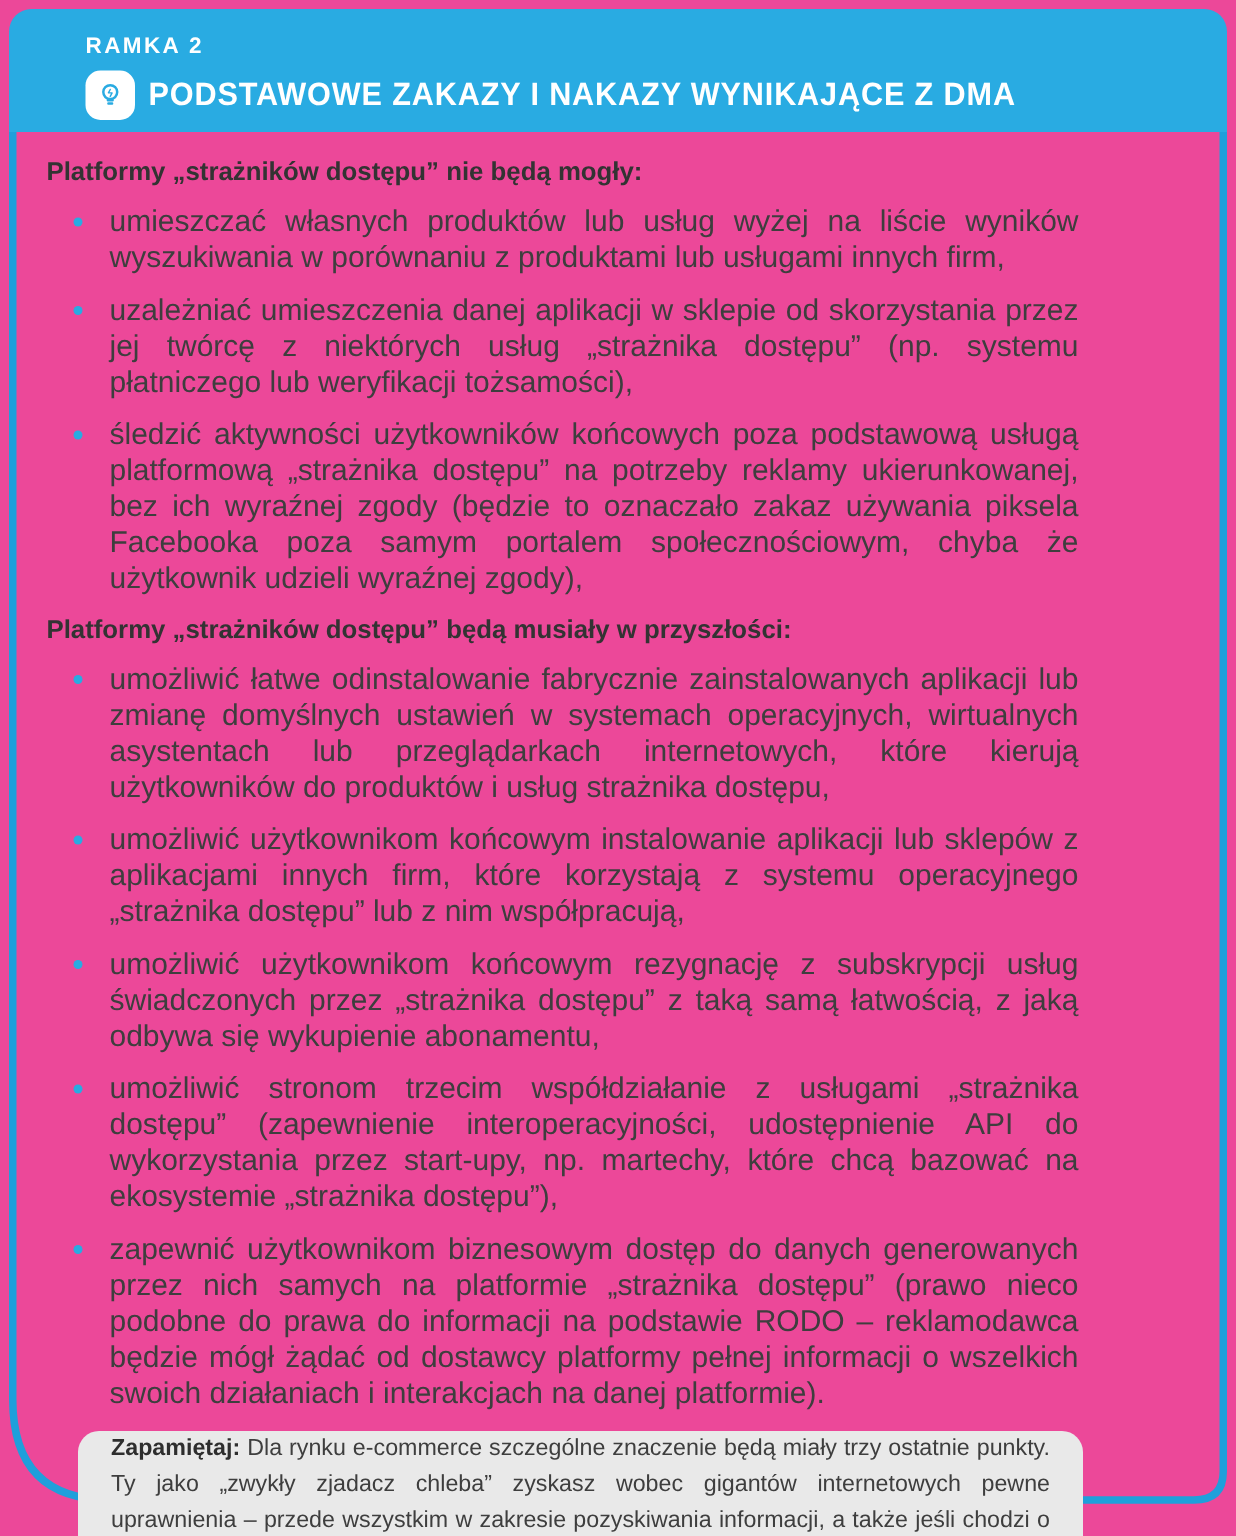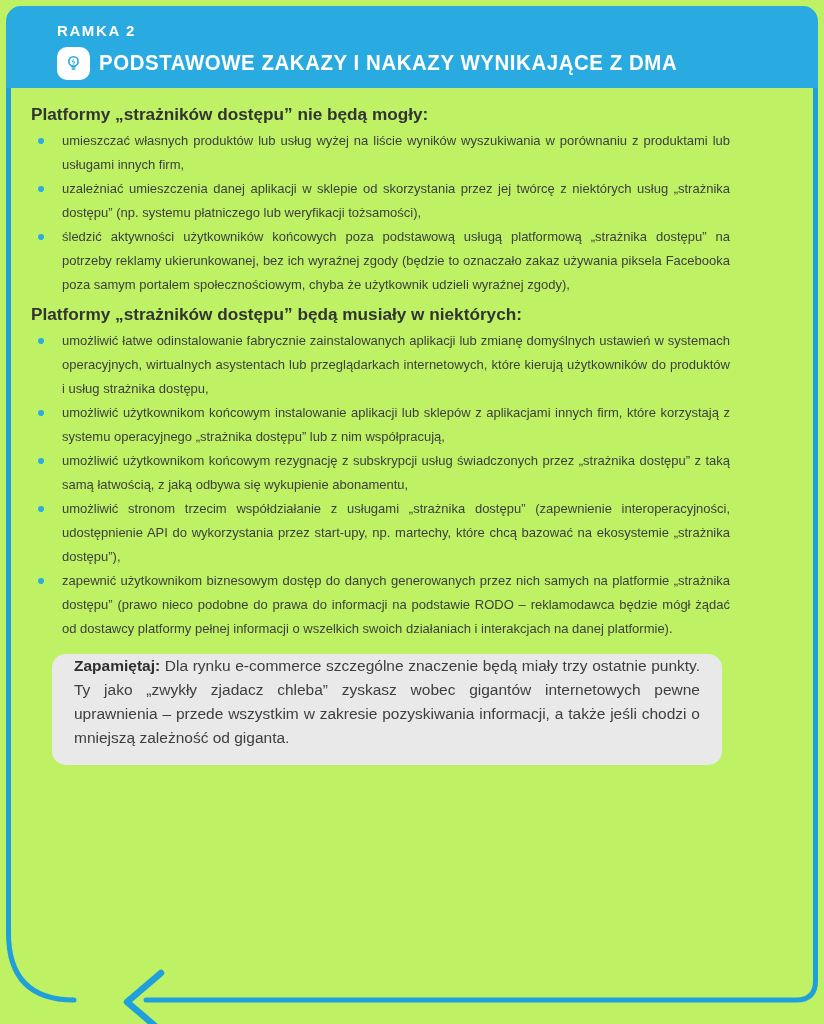--- a/index.html
+++ b/index.html
@@ -3,21 +3,21 @@
 <meta charset="utf-8">
 <style>
   :root{
     --accent:#29abe2;
     --frame:#1f9fdb;
     --text:#3e3e3e;
     --note_bg:#e9e9e9;
   }
   html,body{margin:0;padding:0;background:#ffffff;}
   body{font-family:"Liberation Sans","DejaVu Sans",sans-serif;color:var(--text);}
-  .page{position:relative;width:824px;height:1024px;overflow:hidden;background:#bef264;}
+  .page{position:relative;width:824px;height:1024px;overflow:hidden;background:#ec4899;}
 
   svg.frame-svg{position:absolute;left:0;top:0;z-index:0;}
 
   .header{
     position:absolute;left:6px;top:6px;width:812px;height:82px;
     background:var(--accent);border-radius:15px 15px 0 0;z-index:1;
   }
   .kicker{
     position:absolute;left:51px;top:16px;
     color:#fff;font-weight:bold;font-size:15px;letter-spacing:1.6px;
@@ -37,22 +37,22 @@
 
   .content{
     position:absolute;left:11px;top:88px;width:734px;z-index:1;
     box-sizing:border-box;padding:9px 15px 0 14px;
   }
   .section-heading{
     margin:7px 0 4px 6px;font-size:17.2px;font-weight:bold;color:#333333;
   }
   ul.bullets{margin:0;padding:0;list-style:none;}
   ul.bullets li{
-    position:relative;padding-left:37px;margin:0;
-    font-size:13px;line-height:24px;text-align:justify;
+    position:relative;padding-left:37px;margin:11px;
+    font-size:20px;line-height:24px;text-align:justify;
     -webkit-hyphens:auto;hyphens:auto;
   }
   ul.bullets li::before{
     content:"";position:absolute;left:13px;top:9px;width:6px;height:6px;
     border-radius:50%;background:var(--accent);
   }
   .note{
     margin:13px 8px 0 27px;background:var(--note_bg);border-radius:14px;
     padding:0 22px 15px 22px;font-size:15.5px;line-height:24px;
     text-align:justify;-webkit-hyphens:auto;hyphens:auto;
@@ -91,21 +91,21 @@
 
         <li>umieszczać własnych produktów lub usług wyżej na liście wyników wyszukiwania w porównaniu z produktami lub usługami innych firm,</li>
 
         <li>uzależniać umieszczenia danej aplikacji w sklepie od skorzystania przez jej twórcę z niektórych usług „strażnika dostępu” (np. systemu płatniczego lub weryfikacji tożsamości),</li>
 
         <li>śledzić aktywności użytkowników końcowych poza podstawową usługą platformową „strażnika dostępu” na potrzeby reklamy ukierunkowanej, bez ich wyraźnej zgody (będzie to oznaczało zakaz używania piksela Facebooka poza samym portalem społecznościowym, chyba że użytkownik udzieli wyraźnej zgody),</li>
 
 
       </ul>
 
-    <p class="section-heading">Platformy „strażników dostępu” będą musiały w niektórych:</p>
+    <p class="section-heading">Platformy „strażników dostępu” będą musiały w przyszłości:</p>
     <ul class="bullets">
 
         <li>umożliwić łatwe odinstalowanie fabrycznie zainstalowanych aplikacji lub zmianę domyślnych ustawień w systemach operacyjnych, wirtualnych asystentach lub przeglądarkach internetowych, które kierują użytkowników do produktów i usług strażnika dostępu,</li>
 
         <li>umożliwić użytkownikom końcowym instalowanie aplikacji lub sklepów z aplikacjami innych firm, które korzystają z systemu operacyjnego „strażnika dostępu” lub z nim współpracują,</li>
 
         <li>umożliwić użytkownikom końcowym rezygnację z subskrypcji usług świadczonych przez „strażnika dostępu” z taką samą łatwością, z jaką odbywa się wykupienie abonamentu,</li>
 
         <li>umożliwić stronom trzecim współdziałanie z usługami „strażnika dostępu” (zapewnienie interoperacyjności, udostępnienie API do wykorzystania przez start-upy, np. martechy, które chcą bazować na ekosystemie „strażnika dostępu”),</li>
 

